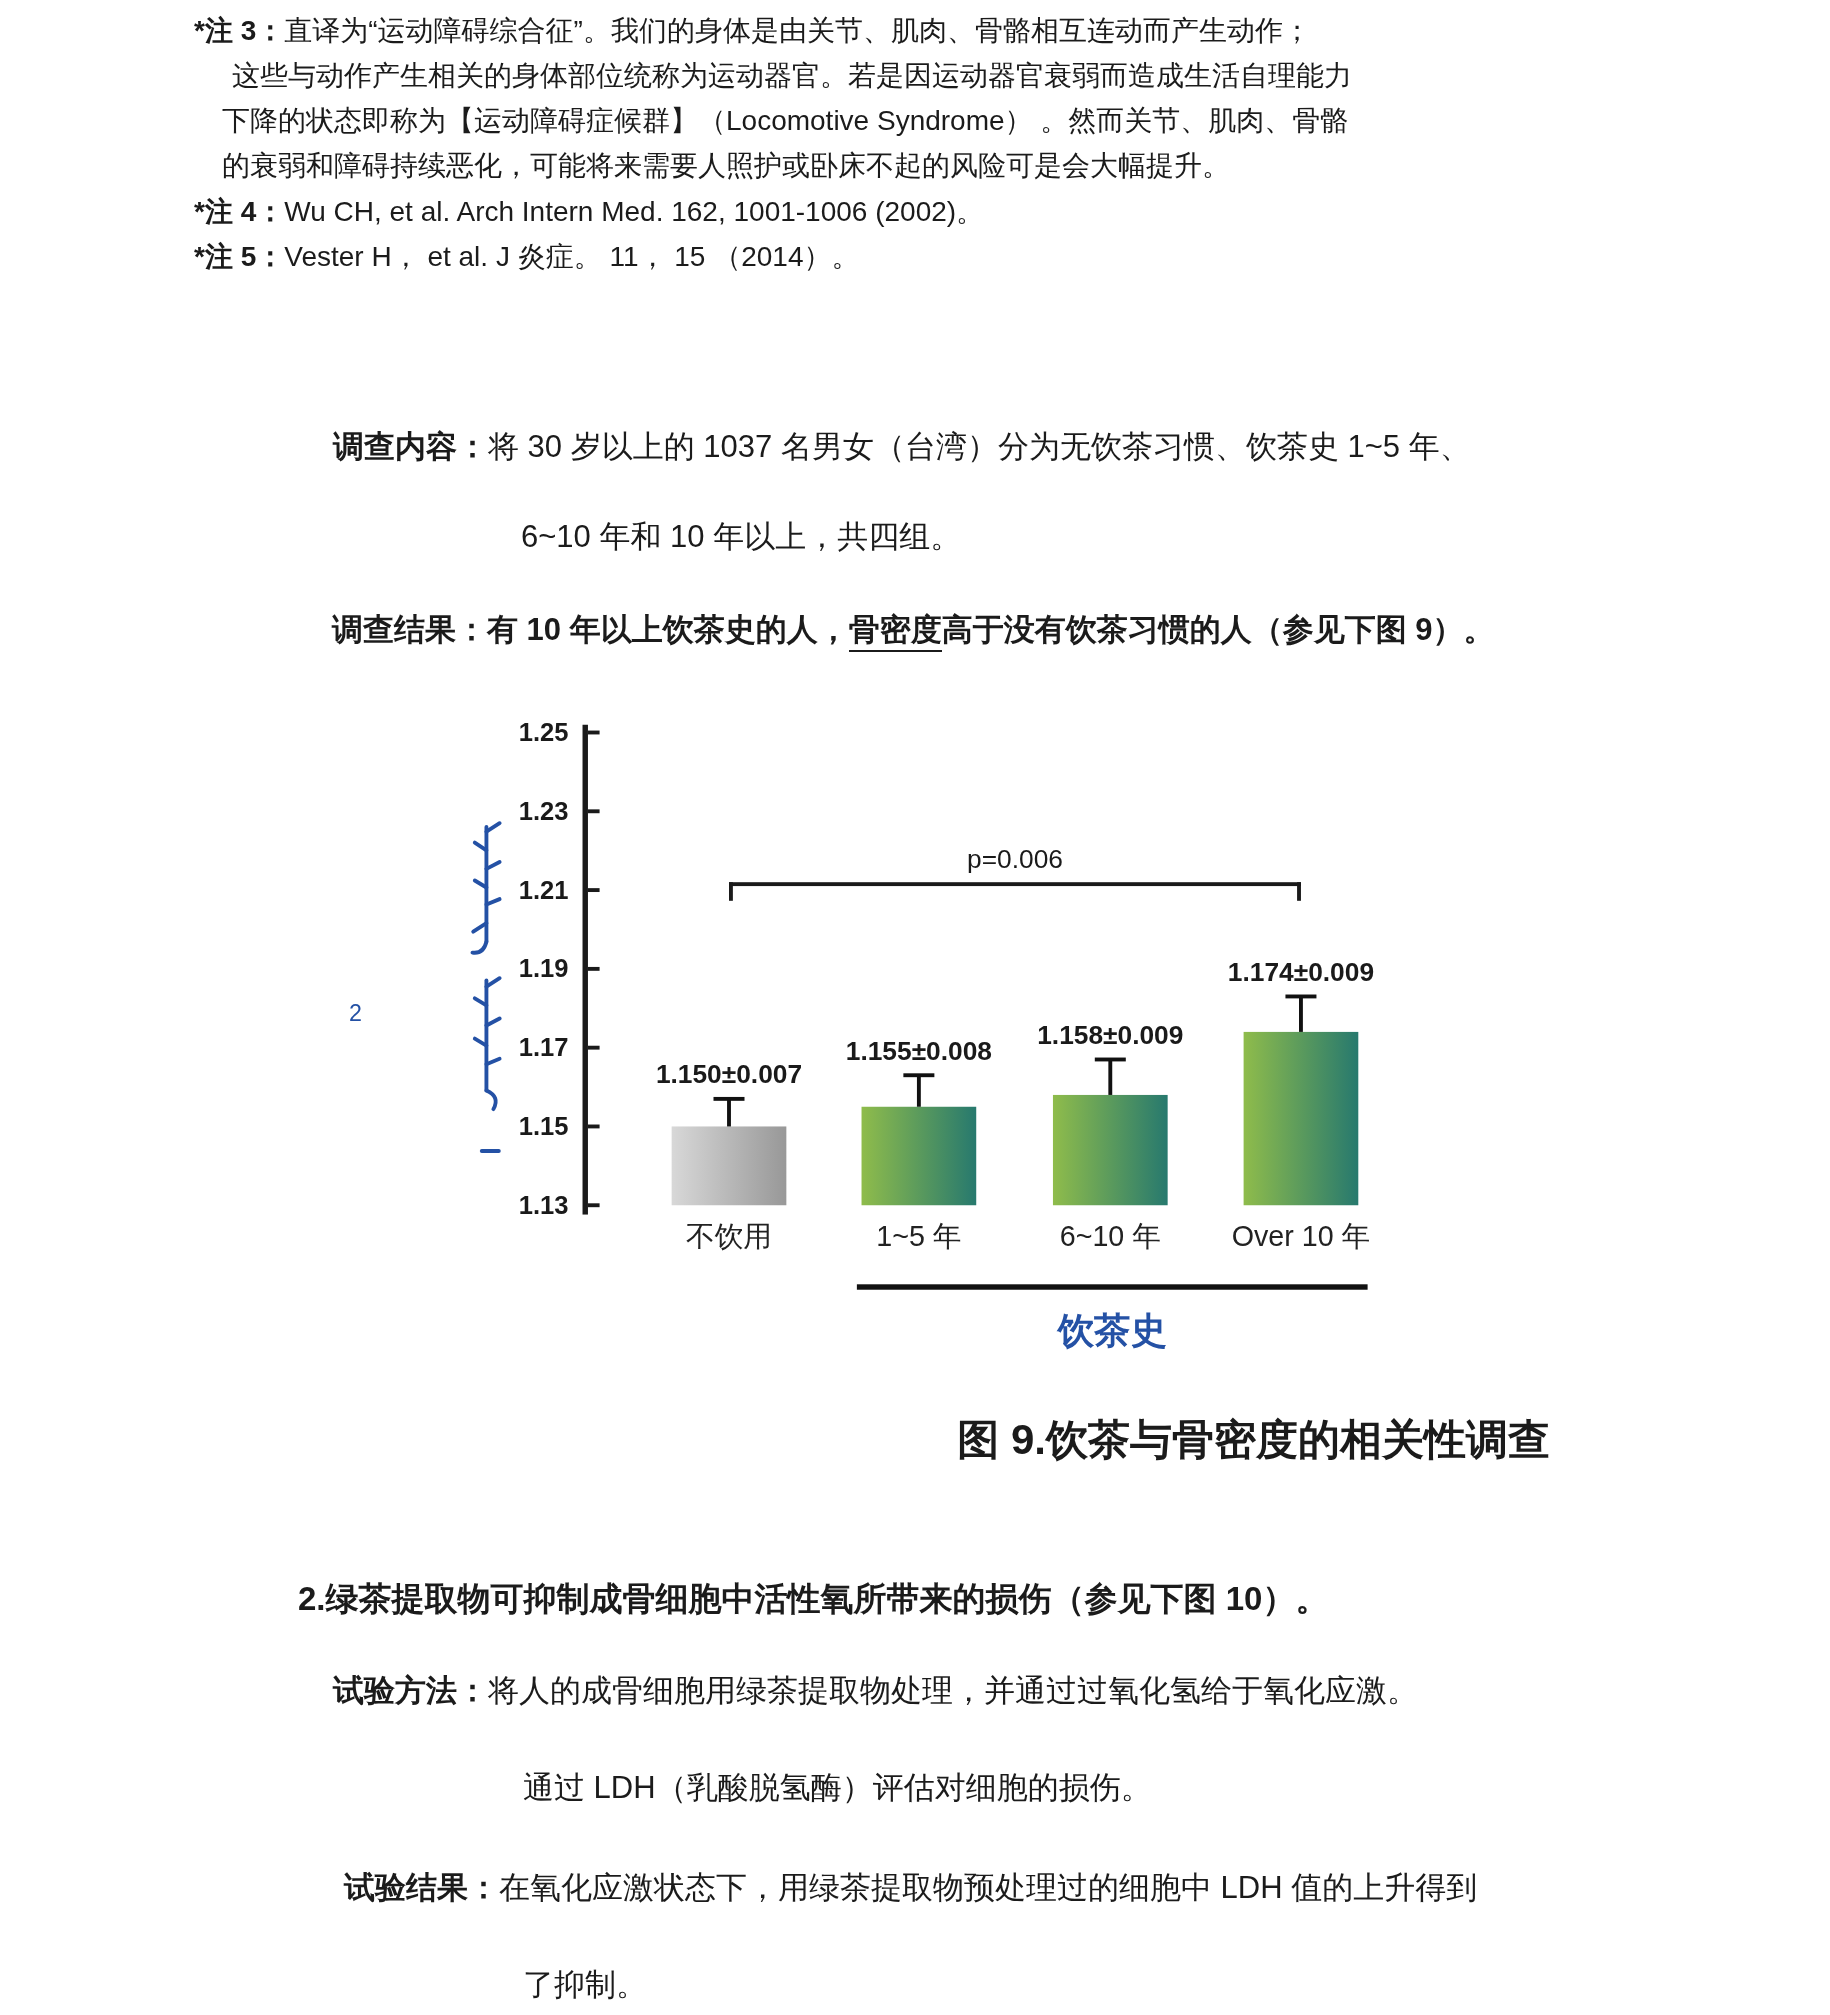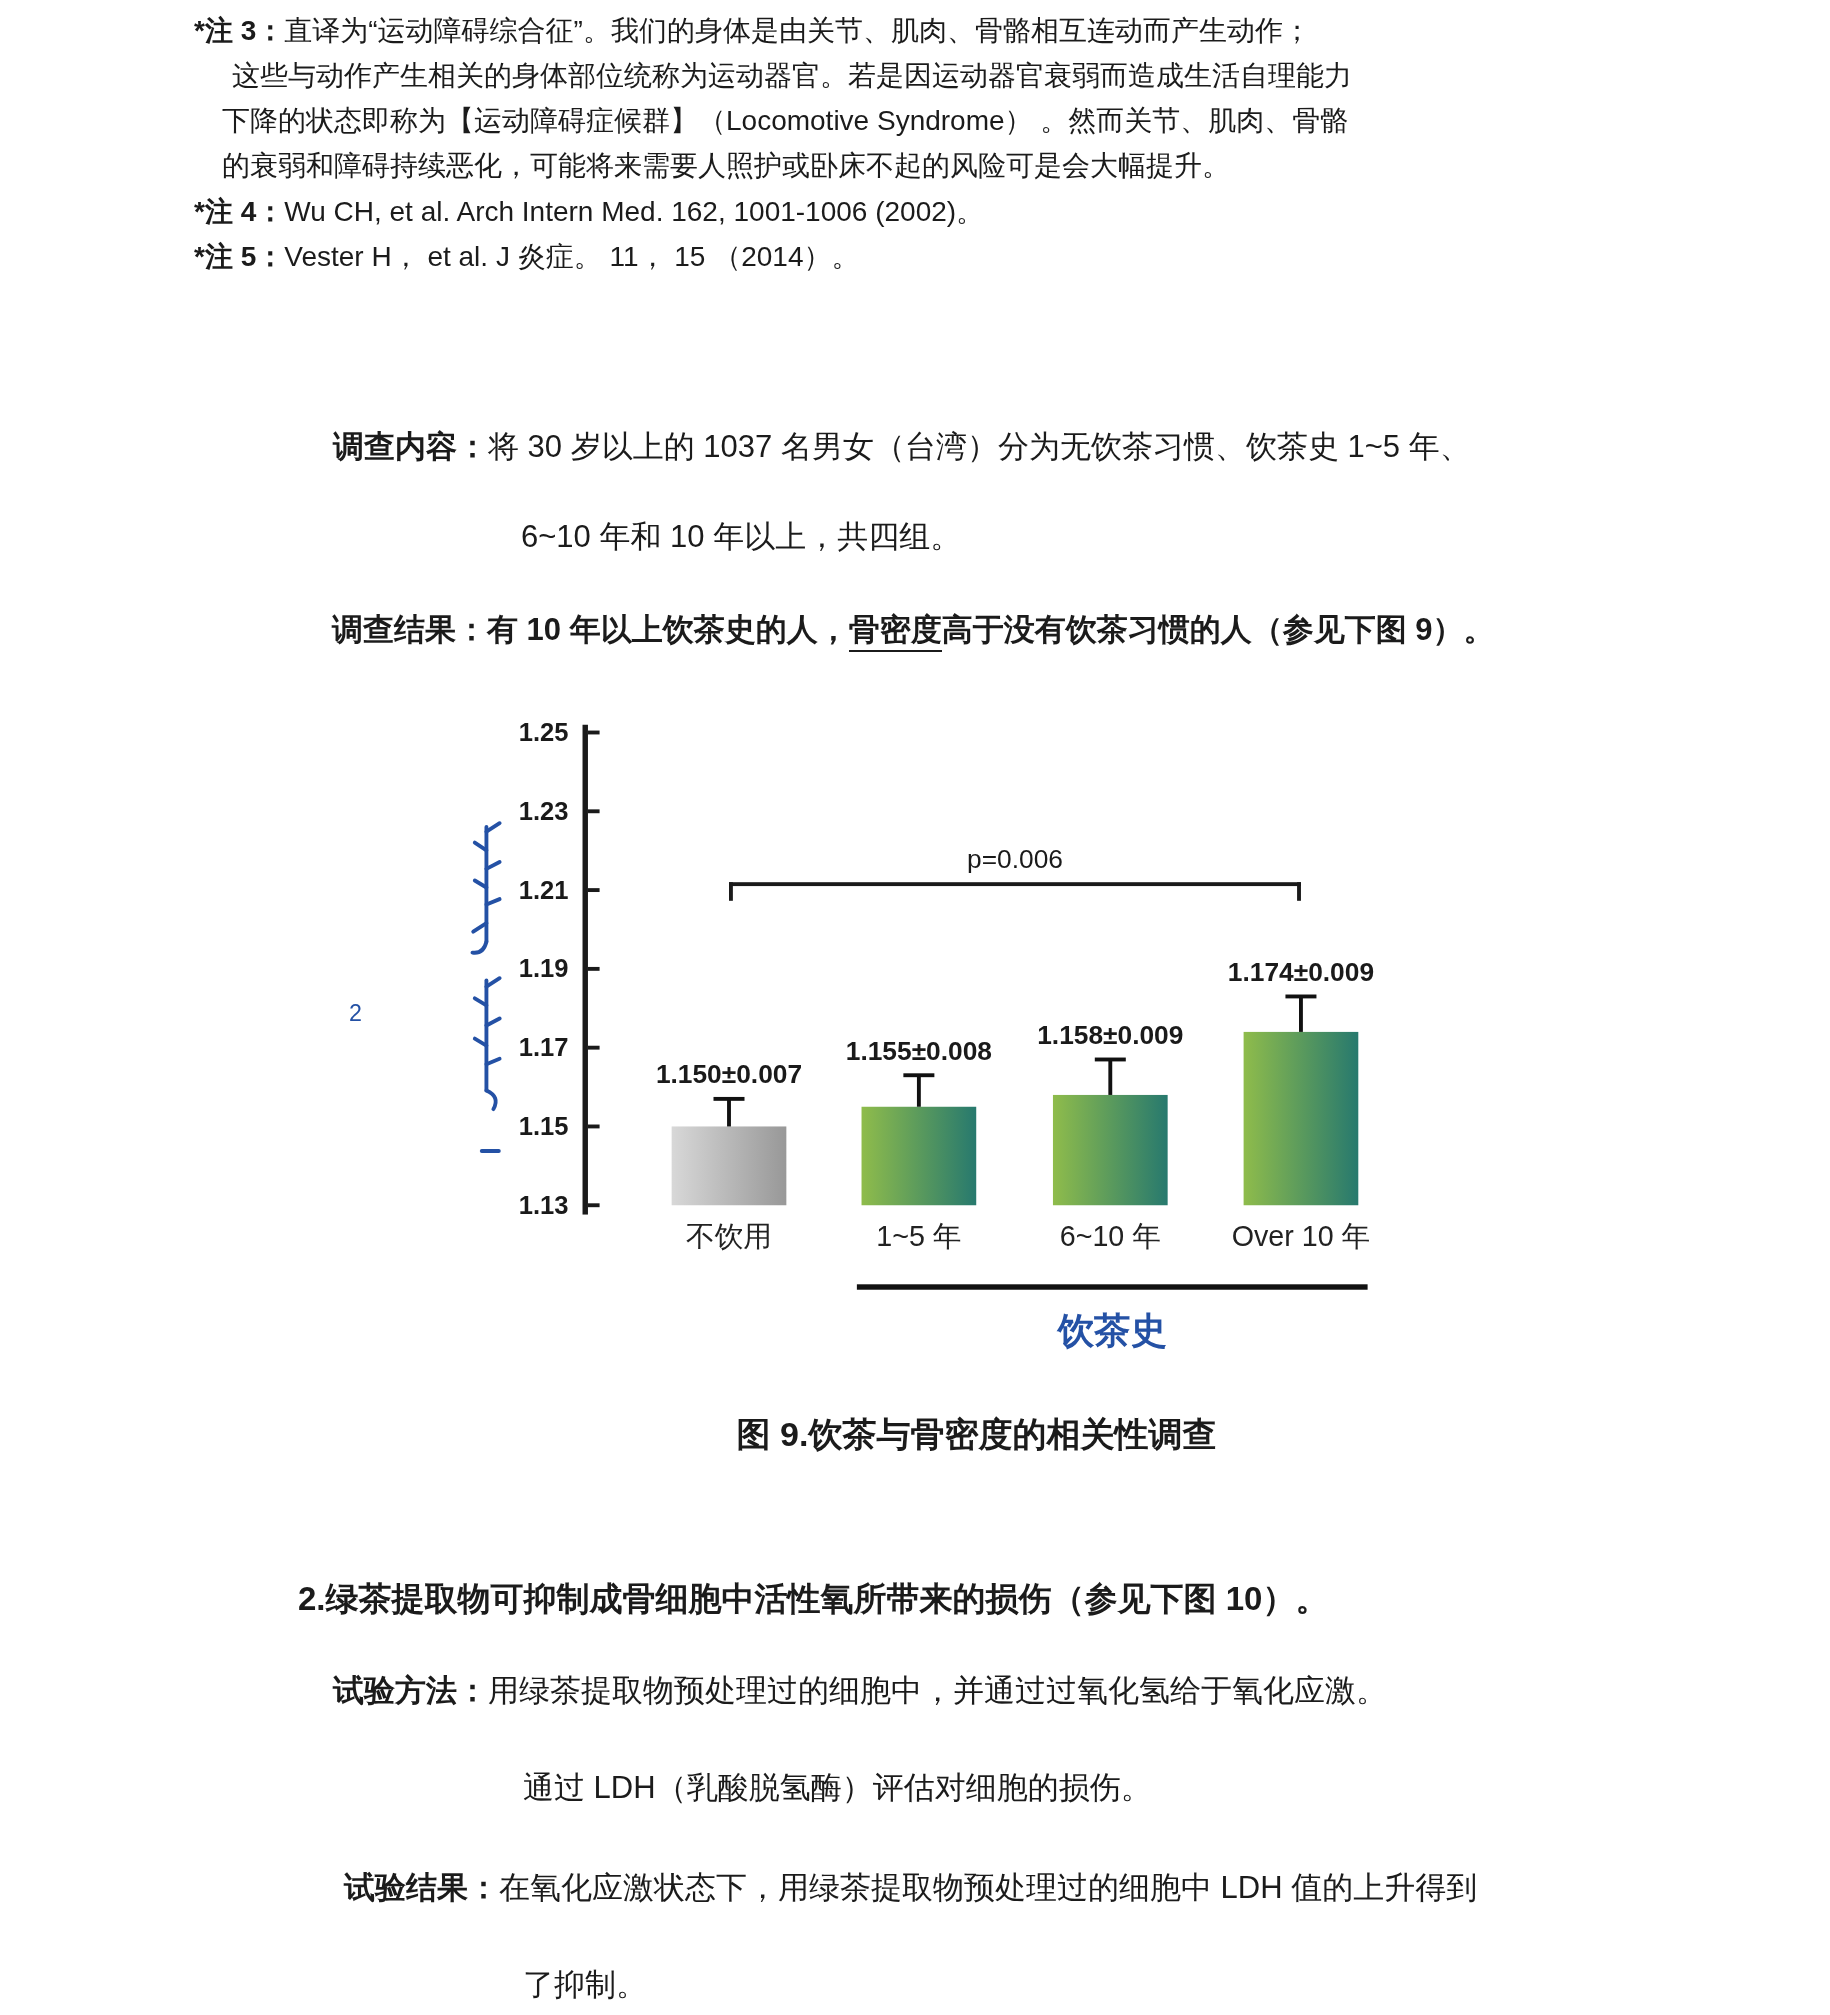--- a/index.html
+++ b/index.html
@@ -8,21 +8,21 @@
     font-family:"Liberation Sans","DejaVu Sans",sans-serif;color:#1b1b1b;
   }
   .abs{position:absolute;white-space:nowrap;}
   .fn-line{font-size:28px;line-height:1.2;}
   .fn-label{font-weight:700;}
   .body-line{font-size:31px;line-height:1.2;}
   .body-label{font-weight:700;}
   .bold-line{font-weight:700;}
   .u{border-bottom:2.3px solid currentColor;padding-bottom:3px;}
   .heading{font-size:33px;font-weight:700;}
-  .caption{font-size:34px;font-weight:700;text-align:center;}
+  .caption{font-size:42px;font-weight:700;text-align:right;}
   #figure9{position:absolute;left:326px;top:709px;width:1147px;height:674px;}
   #chart-svg{display:block;}
   #chart-svg text{font-family:"Liberation Sans","DejaVu Sans",sans-serif;}
 </style>
 </head>
 <body>
 
 <div id="page">
 
   <div class="abs fn-line" style="left:194px;top:14px;">
@@ -119,21 +119,21 @@
         <text x="889" y="205.16666666666669" text-anchor="middle" font-size="34" fill="#1a1a1a">p=0.006</text>
         <rect x="685" y="742" width="659" height="7" fill="#111111"></rect>
         <text x="1014.5" y="818" text-anchor="middle" font-size="47" font-weight="bold" fill="#2451a5">饮茶史</text>
       </svg>
   </div>
 
   <div class="abs caption" style="left:403px;top:1412px;width:1147px;">图 9.饮茶与骨密度的相关性调查</div>
 
   <div class="abs heading" style="left:298px;top:1577px;text-align:center;">2.绿茶提取物可抑制成骨细胞中活性氧所带来的损伤（参见下图 10）。</div>
   <div class="abs body-line" style="left:333px;top:1672px;">
-    <span class="body-label">试验方法：</span><span>用绿茶提取物预处理过的细胞中，并通过过氧化氢给于氧化应激。</span>
+    <span class="body-label">试验方法：</span><span>将人的成骨细胞用绿茶提取物处理，并通过过氧化氢给于氧化应激。</span>
   </div>
   <div class="abs body-line" style="left:523px;top:1769px;">通过 LDH（乳酸脱氢酶）评估对细胞的损伤。</div>
   <div class="abs body-line" style="left:344px;top:1869px;text-align:right;">
     <span class="body-label">试验结果：</span><span>在氧化应激状态下，用绿茶提取物预处理过的细胞中 LDH 值的上升得到</span>
   </div>
   <div class="abs body-line" style="left:523px;top:1966px;">了抑制。</div>
 
 </div>
 
 

